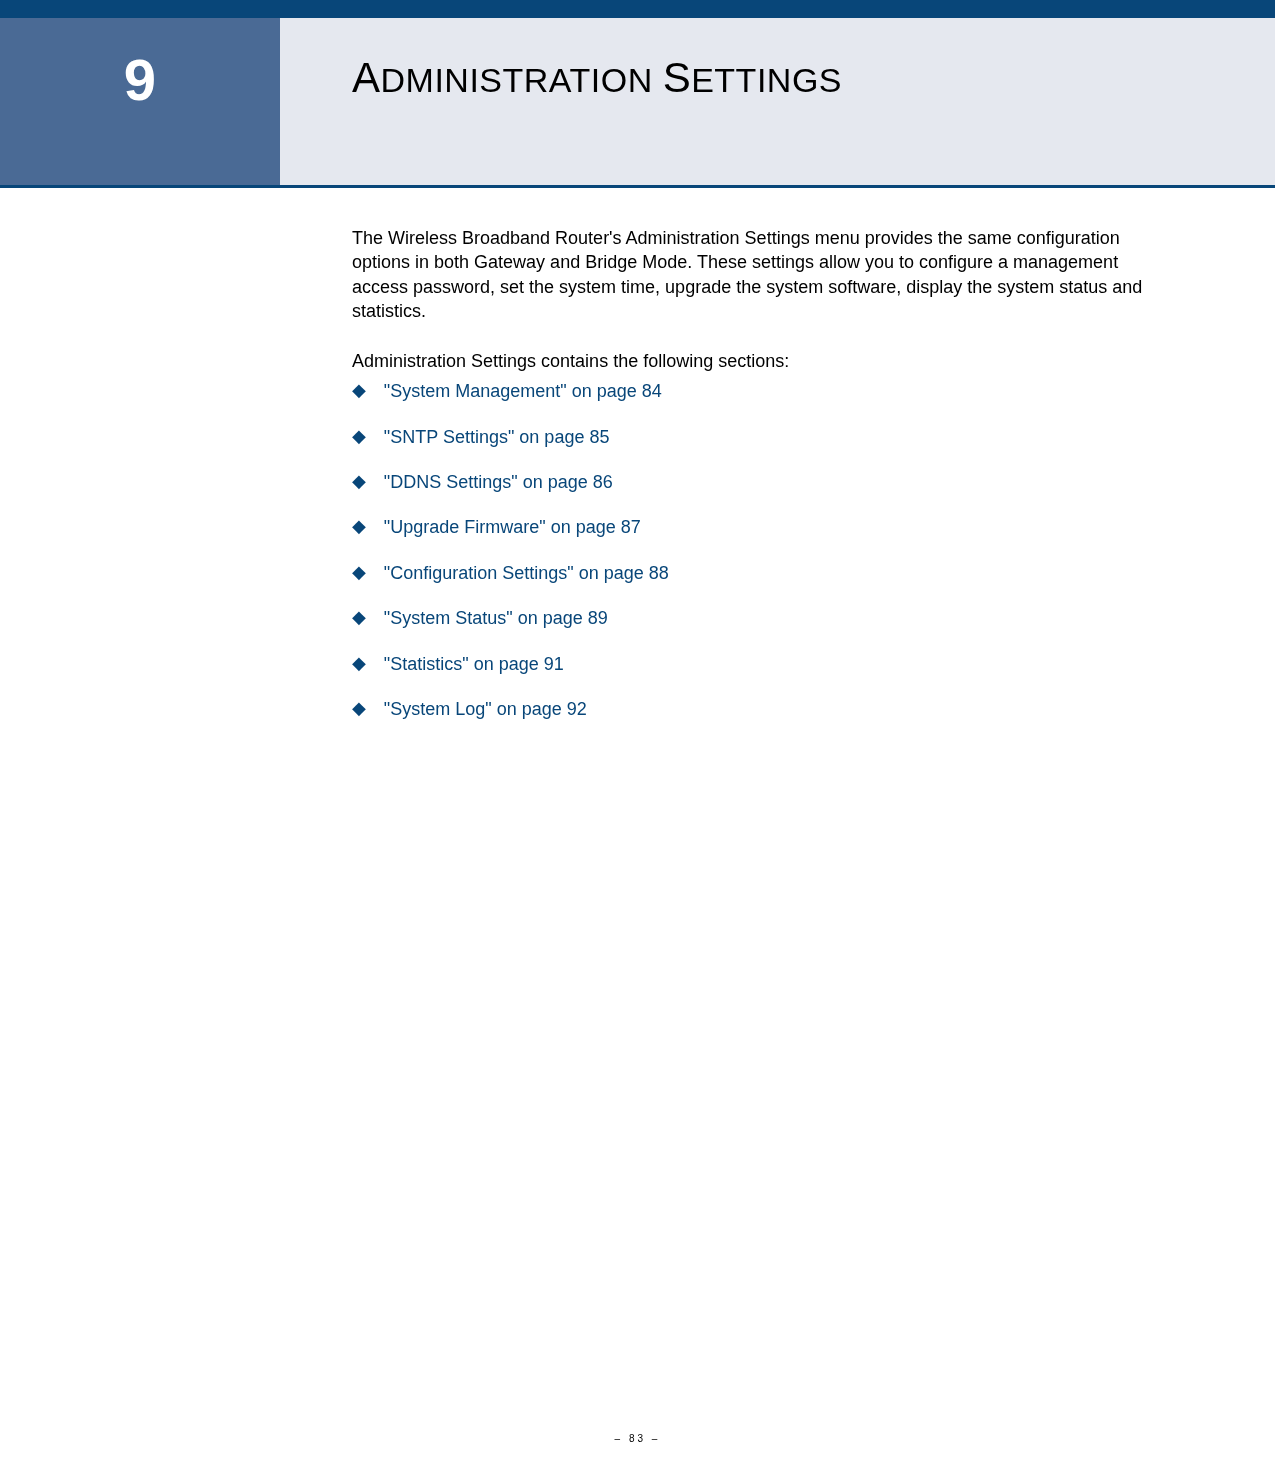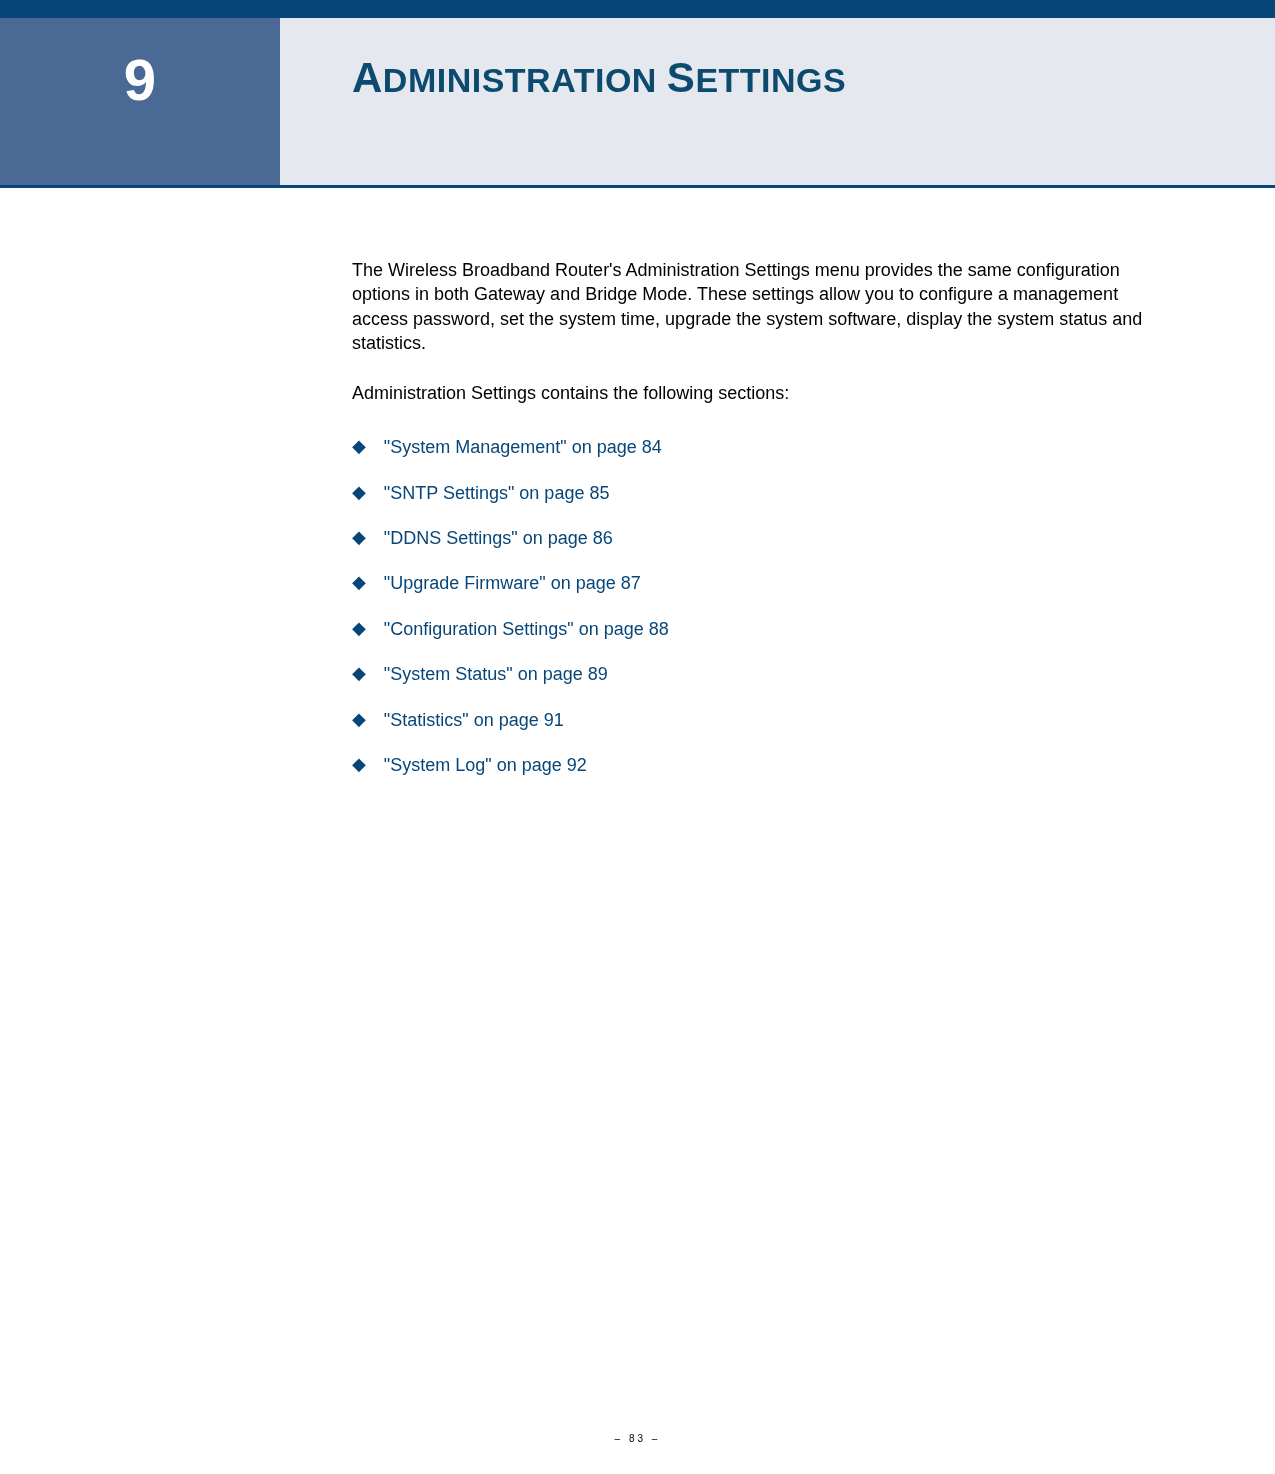--- a/index.html
+++ b/index.html
@@ -38,44 +38,44 @@
       font-weight: bold;
       font-family: Verdana, Geneva, sans-serif;
     }
     .chapter-title-box {
       flex: 1;
       background: #e5e8ef;
       padding-top: 36px;
       padding-left: 72px;
     }
     .chapter-title {
-      color: #0c4a6e;
+      color: #000000;
       font-size: 34px;
-      font-weight: bold;
+      font-weight: normal;
       font-family: Verdana, Geneva, sans-serif;
       letter-spacing: 0.5px;
     }
     .chapter-title .cap {
       font-size: 42px;
     }
     .content {
-      padding-top: 70px;
+      padding-top: 38px;
       padding-left: 352px;
       padding-right: 100px;
     }
     .intro-para {
       font-size: 18px;
       line-height: 1.35;
       color: #000000;
       margin-bottom: 28px;
     }
     .subheading {
       font-size: 18px;
       color: #000000;
-      margin-bottom: 32px;
+      margin-bottom: 8px;
     }
     .toc-list {
       list-style: none;
     }
     .toc-item {
       display: flex;
       align-items: flex-start;
       margin-bottom: 22px;
     }
     .diamond {

